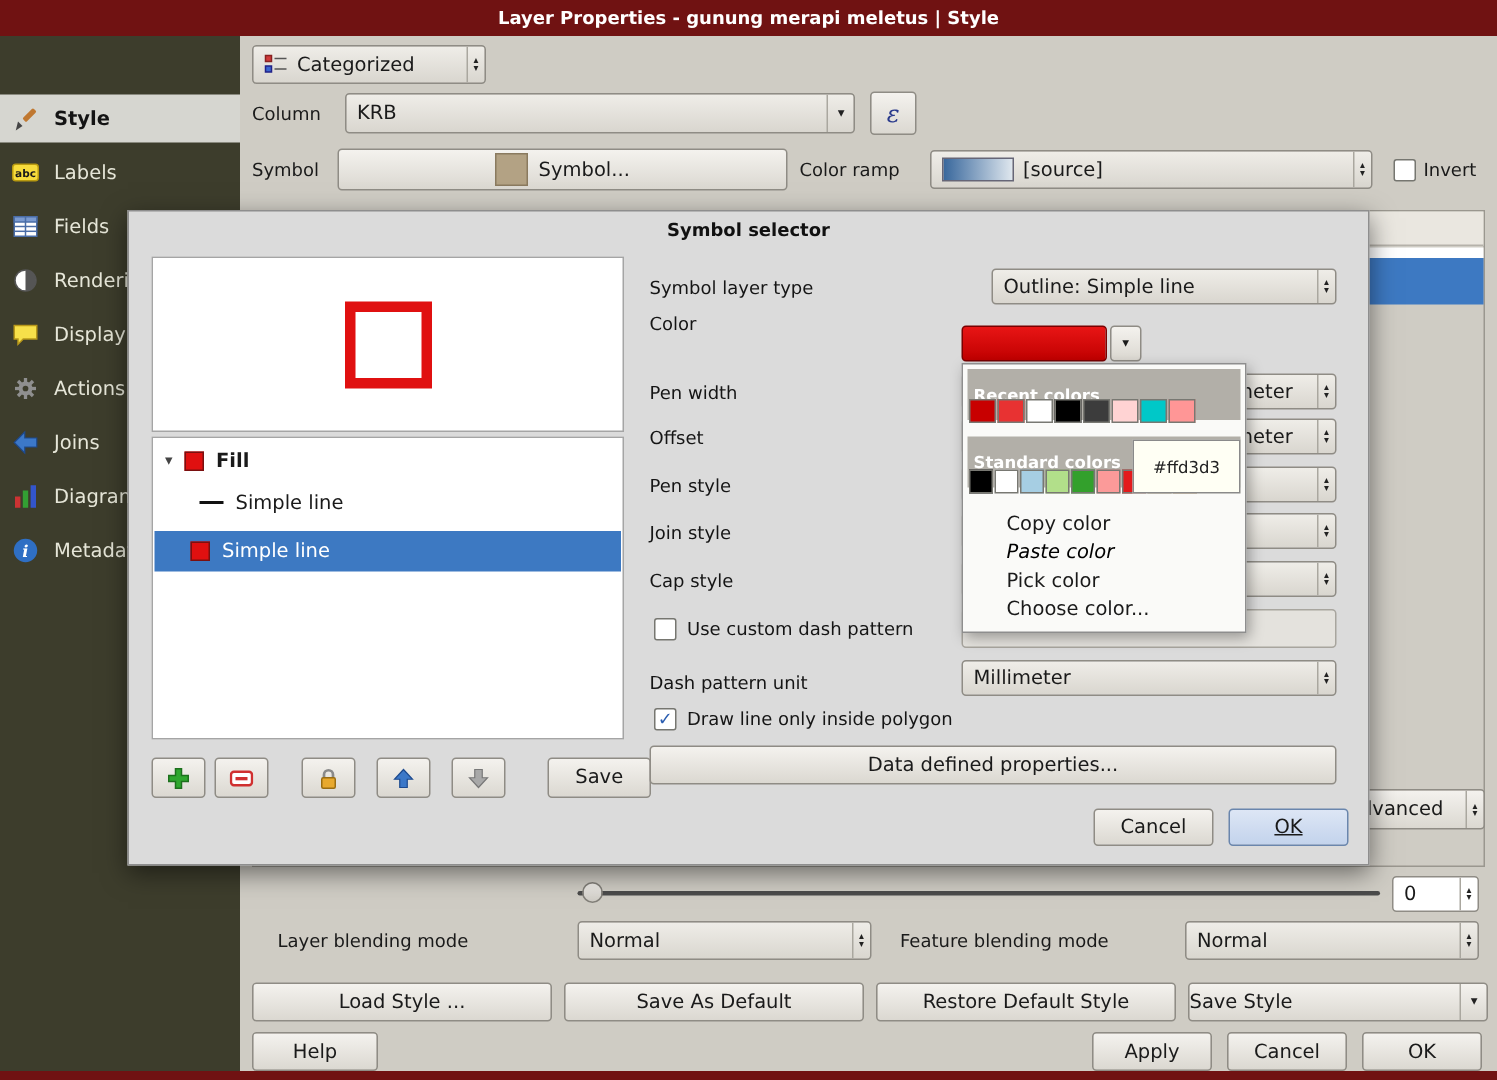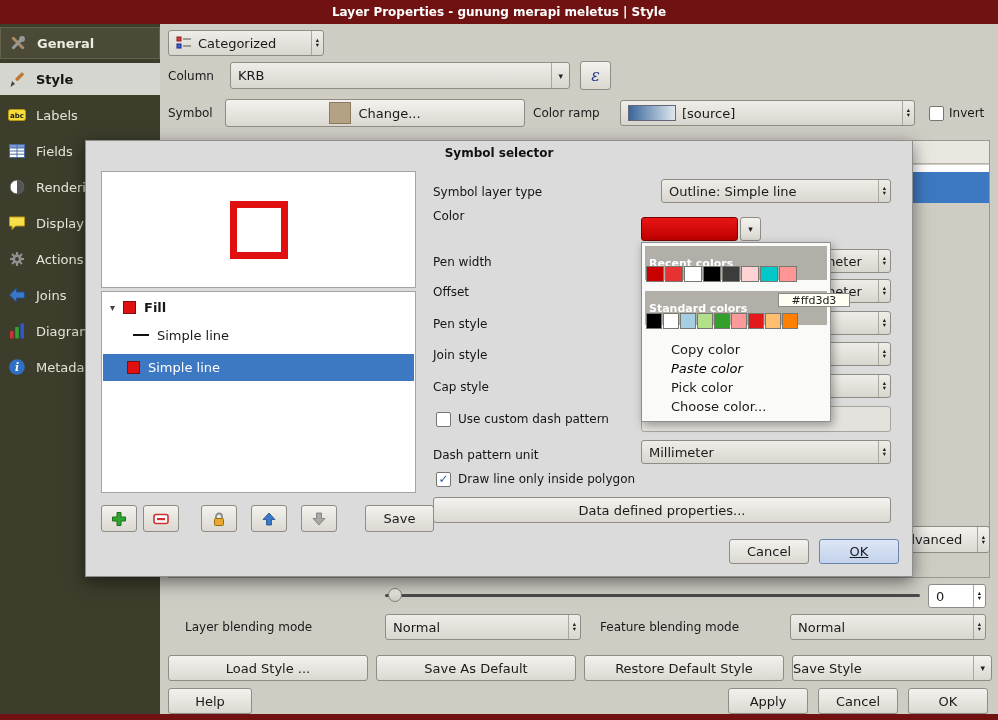--- a/index.html
+++ b/index.html
@@ -43,45 +43,35 @@
   
   .cmenu{position:absolute;left:555px;top:101px;width:190px;height:180px;background:#fafaf8;
     border:1px solid #8e8e8e;box-shadow:2px 3px 9px rgba(0,0,0,0.35);z-index:12;}
   .cmenu-hdr{position:absolute;left:3px;width:182px;height:34px;background:#b2afa8;color:#fff;
     font-size:11px;font-weight:bold;display:flex;align-items:center;padding-left:4px;}
   .swrow{position:absolute;left:4px;height:16px;display:flex;gap:1px;}
   .sw{width:18px;height:16px;border:1px solid #787872;}
   .menu-item{position:absolute;left:1px;right:1px;height:19px;display:flex;align-items:center;
     padding-left:28px;font-size:13px;color:#1a1a1a;}
   .menu-item.disabled{color:#000000;font-style:italic;}
-  .tooltip{position:absolute;left:113px;top:50px;width:72px;height:14px;background:#fffff4;
-    border:1px solid #8a8a8a;font-size:11px;display:flex;align-items:center;justify-content:center;z-index:13;color:#222;margin-left:23px;}
+  .tooltip{position:absolute;left:113px;top:50px;width:72px;height:36px;background:#fffff4;
+    border:1px solid #8a8a8a;font-size:11px;display:flex;align-items:center;justify-content:center;z-index:13;color:#222;}
   .focused-btn{background:linear-gradient(#dde6f5,#c3d3ec);border:1px solid #6a86ad;}
   .ul{text-decoration:underline;}
 </style>
 </head>
 <body>
 
 <div id="root">
 
   <div class="titlebar">
     <span>Layer Properties - gunung merapi meletus | Style</span>
   </div>
 
   <div class="sidebar">
-    <div class="sb-item sb-general" style="top:3px">
-      <span class="ic">
-          <svg viewBox="0 0 18 18" width="18" height="18">
-            <rect x="7.5" y="1" width="3" height="16" rx="1" fill="#b08968" transform="rotate(-45 9 9)"></rect>
-            <rect x="7.5" y="1" width="3" height="16" rx="1" fill="#9a9a9a" transform="rotate(45 9 9)"></rect>
-            <circle cx="13" cy="5" r="2.2" fill="none" stroke="#9a9a9a" stroke-width="1.5"></circle>
-          </svg>
-        </span>
-      <span>General</span>
-    </div>
     <div class="sb-item sb-selected" style="top:39px">
       <span class="ic">
           <svg viewBox="0 0 18 18" width="18" height="18">
             <rect x="7.5" y="0.5" width="3.5" height="10" rx="1" fill="#c07830" transform="rotate(45 9 9)"></rect>
             <path d="M4 11 l3 3 -4.5 3 z" fill="#444"></path>
           </svg>
         </span>
       <span>Style</span>
     </div>
     <div class="sb-item" style="top:75px">
@@ -185,21 +175,21 @@
   <div class="lbl" style="left:168px;top:62px;height:27px">Column</div>
   <div class="combo" style="left:230px;top:62px;width:340px;height:27px">
     <span>KRB</span>
     <span class="darr">▾</span>
   </div>
   <div class="btn" style="left:580px;top:61px;width:31px;height:29px;font-family:'DejaVu Serif',serif;font-style:italic;font-size:16px;color:#2a3a8c">ε</div>
 
   <div class="lbl" style="left:168px;top:99px;height:28px">Symbol</div>
   <div class="btn" style="left:225px;top:99px;width:300px;height:28px">
     <span style="width:22px;height:22px;background:#b3a284;border:1px solid #8a7a5f;flex:0 0 auto"></span>
-    <span>Change...</span>
+    <span>Symbol...</span>
   </div>
   <div class="lbl" style="left:533px;top:99px;height:28px">Color ramp</div>
   <div class="combo" style="left:620px;top:100px;width:295px;height:26px">
     <span style="width:48px;height:16px;background:linear-gradient(90deg,#38679c,#dfe7ee);border:1px solid #667;flex:0 0 auto"></span>
     <span>[source]</span>
     <span class="arrows">
         <span>▴</span>
         <span>▾</span>
       </span>
   </div>

